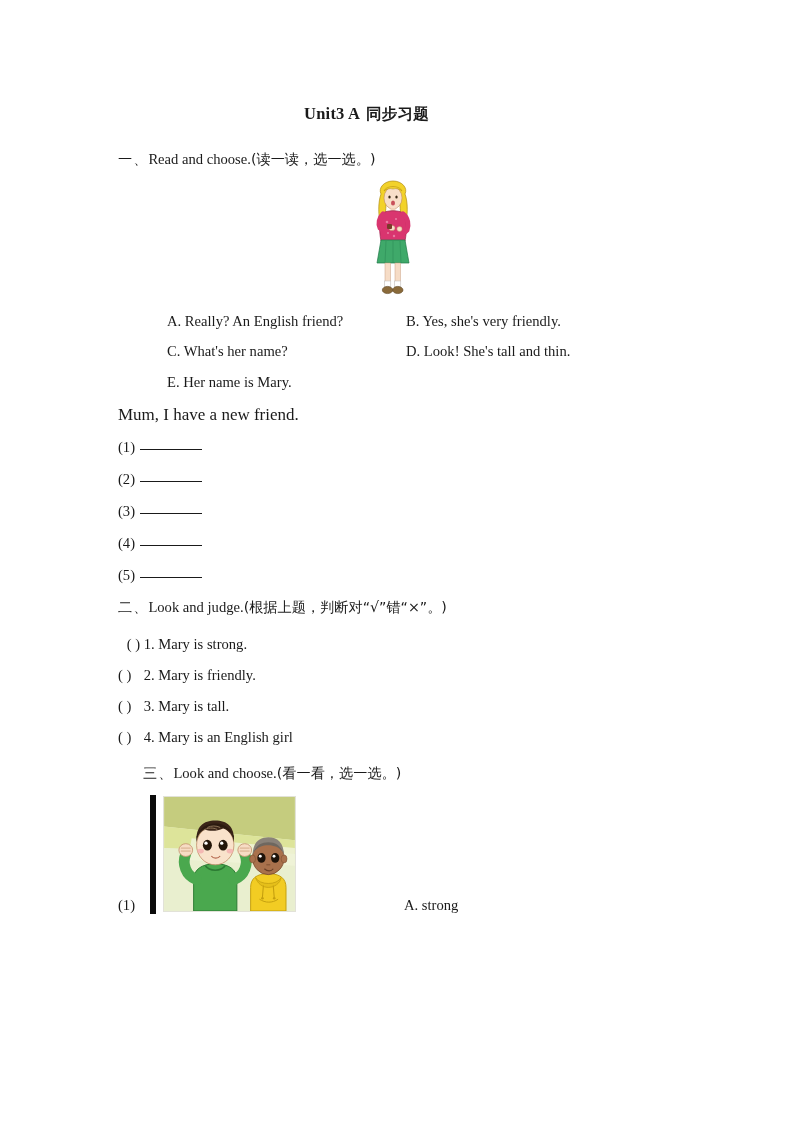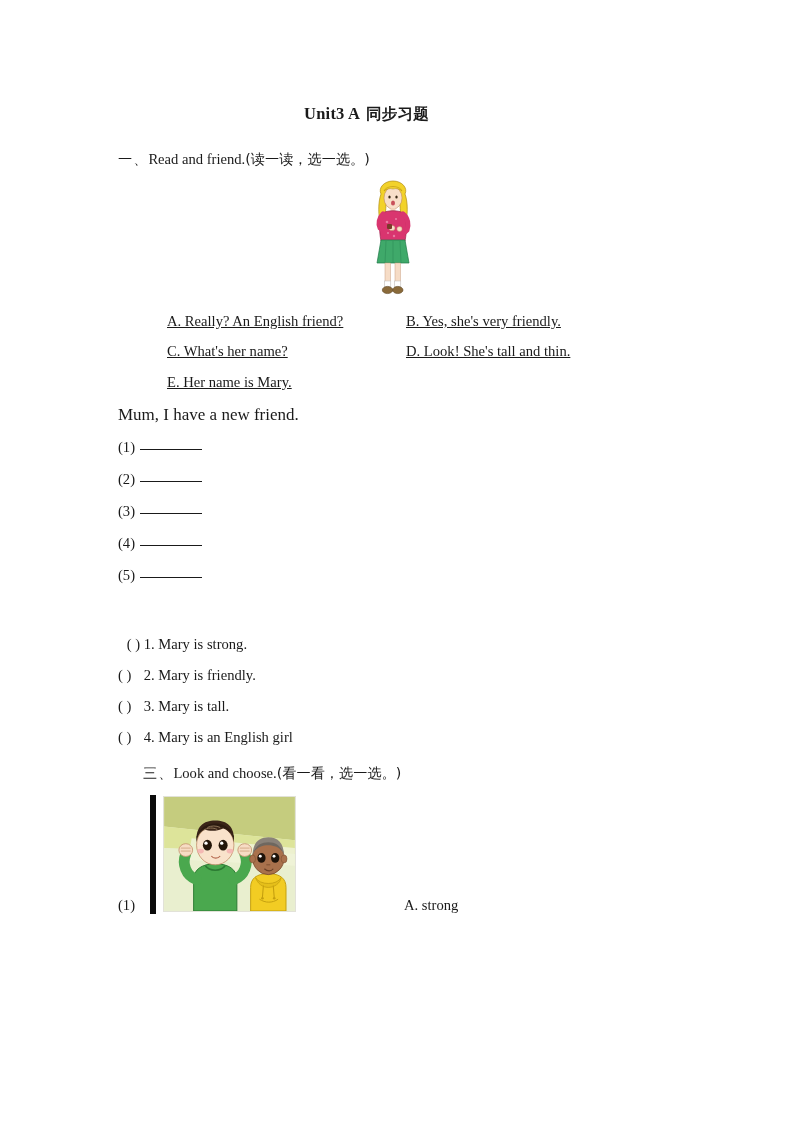--- a/index.html
+++ b/index.html
@@ -62,21 +62,20 @@
     font-family: "DejaVu Sans", "Liberation Sans", sans-serif;
     font-size: 14.2px;
     letter-spacing: 1px;
   }
 
   
   .opt {
     position: absolute;
     font-size: 14.6px;
     white-space: nowrap;
-    text-decoration: underline;
   }
   .opt-col-a { left: 167px; }
   .opt-col-b { left: 406px; }
 
   
   .blank-row {
     position: absolute;
     left: 118px;
     font-size: 14.6px;
     white-space: nowrap;
@@ -144,21 +143,21 @@
 </head>
 <body>
 
 <div class="page">
 
   <div class="doc-title">
     <span>Unit3 A</span><span class="cn">同步习题</span>
   </div>
 
   <div class="sec-head" style="top:150px;">
-    <span class="sec-num">一、</span><span>Read and friend.</span><span class="cn-inline">(读一读，选一选。)</span>
+    <span class="sec-num">一、</span><span>Read and choose.</span><span class="cn-inline">(读一读，选一选。)</span>
   </div>
 
   <div class="girl-figure">
     <svg viewBox="0 0 54 122" width="54" height="122" xmlns="http://www.w3.org/2000/svg">
 
       <path d="M15 16 C12 10 18 3 27 3 C36 3 42 10 39 16 C42 24 42 38 39 48 C37 52 33 50 34 44 C35 34 34 26 33 22 L21 22 C20 26 19 34 20 44 C21 50 17 52 15 48 C12 38 12 24 15 16 Z" fill="#f2d22a" stroke="#b08b10" stroke-width="0.7"></path>
 
       <ellipse cx="27" cy="20" rx="9" ry="11" fill="#f8dfc9" stroke="#c08a62" stroke-width="0.6"></ellipse>
 
       <path d="M18 13 C20 7 34 7 36 13 C34 11 30 10 27 11 C24 10 20 11 18 13 Z" fill="#f2d22a" stroke="#b08b10" stroke-width="0.5"></path>
@@ -218,20 +217,23 @@
   <div class="blank-row" style="top:502px;">
     <span>(3)</span><span class="blank-line"></span>
   </div>
   <div class="blank-row" style="top:534px;">
     <span>(4)</span><span class="blank-line"></span>
   </div>
   <div class="blank-row" style="top:566px;">
     <span>(5)</span><span class="blank-line"></span>
   </div>
 
+  <div class="sec-head" style="top:598px;">
+    <span class="sec-num">二、</span><span>Look and judge.</span><span class="cn-inline">(根据上题，判断对“√”错“×”。)</span>
+  </div>
 
   <div class="judge-row" style="top:636px;text-align:right;">
     <span class="paren-box">(    )</span>
     <span>1. Mary is strong.</span>
   </div>
   <div class="judge-row" style="top:667px;">
     <span class="paren-box">(    )</span>
     <span>2. Mary is friendly.</span>
   </div>
   <div class="judge-row" style="top:698px;">

